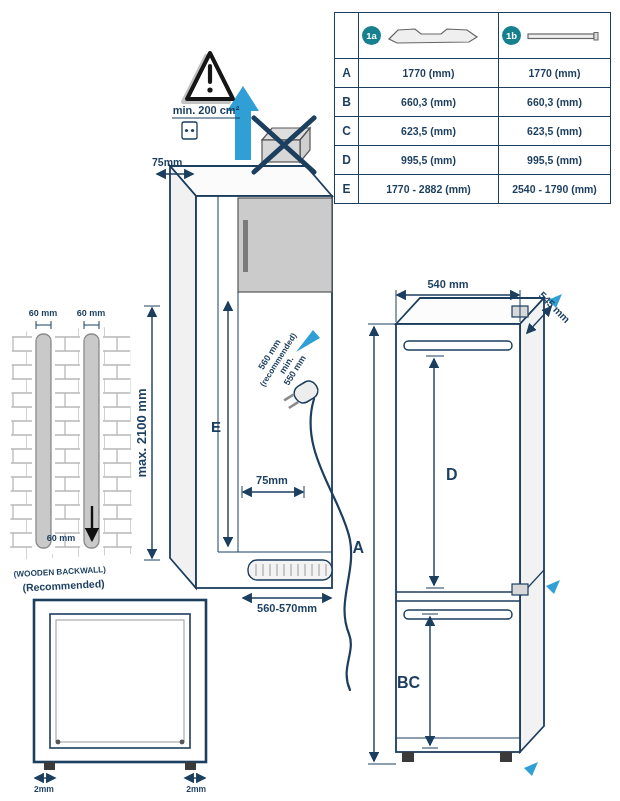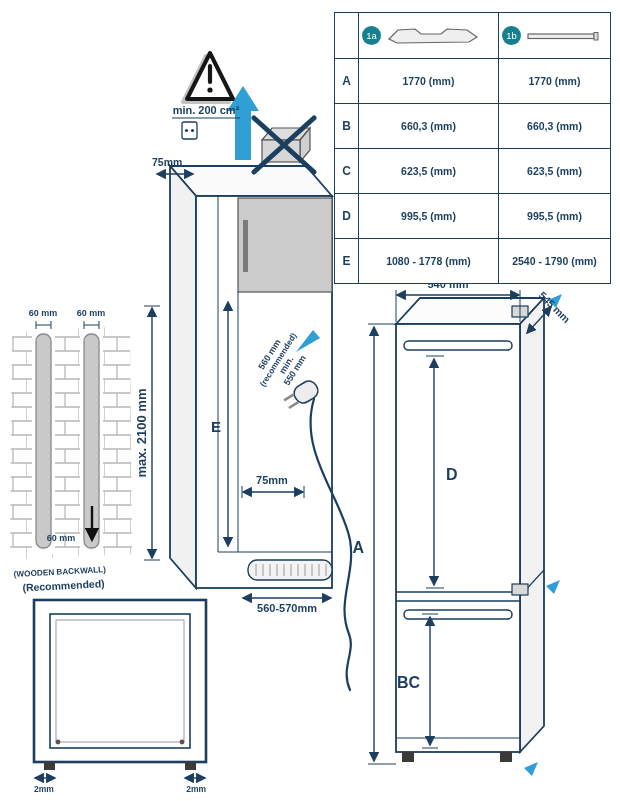--- a/index.html
+++ b/index.html
@@ -6,26 +6,26 @@
   html,body{background:#ffffff}
   body{width:620px;height:801px;font-family:"Liberation Sans",sans-serif}
   .canvas{position:relative;width:620px;height:801px;background:#fff;overflow:hidden}
   .scene{position:absolute;left:0;top:0}
   svg text{font-family:"Liberation Sans",sans-serif;font-weight:bold;fill:#1c3e5f}
   .dim{stroke:#1c3e5f;stroke-width:1.4;fill:none}
   .ext{stroke:#1c3e5f;stroke-width:1;fill:none}
   .dims-table{position:absolute;left:334px;top:12px;border-collapse:collapse;table-layout:fixed;background:#fff}
   .dims-table td{border:1.6px solid #1c3e5f;color:#1c3e5f;font-weight:bold;text-align:center;vertical-align:middle;background:#fff}
   .dims-table .hdr td{height:46px}
-  .dims-table .val{font-size:10.5px;height:20px;padding:16px 2px;white-space:nowrap}
+  .dims-table .val{font-size:10.5px;height:20px;padding:8px 2px;white-space:nowrap}
   .dims-table .rl{font-size:12px;width:24px}
   .c1{width:140px}.c2{width:112px}
   .hdr-cell{display:flex;align-items:center;justify-content:flex-start;gap:4px;padding:2px 3px}
   .badge{display:inline-flex;align-items:center;justify-content:center;width:19px;height:19px;border-radius:50%;
-         background:#16808e;color:#fff;font-size:9.5px;font-weight:normal;flex:0 0 auto}
+         background:#16808e;color:#fff;font-size:9.5px;font-weight:bold;flex:0 0 auto}
 </style>
 </head>
 <body>
 
 <div class="canvas">
 
 <svg class="scene" width="620" height="801" viewBox="0 0 620 801">
   <defs>
     <marker id="mN" viewBox="0 0 10 10" refX="8.5" refY="5" markerWidth="7.5" markerHeight="7.5" orient="auto-start-reverse">
       <path d="M0,0 L10,5 L0,10 Z" fill="#1c3e5f"></path>
@@ -233,19 +233,19 @@
     <td class="c1 val">623,5 (mm)</td>
     <td class="c2 val">623,5 (mm)</td>
   </tr>
   <tr>
     <td class="rl">D</td>
     <td class="c1 val">995,5 (mm)</td>
     <td class="c2 val">995,5 (mm)</td>
   </tr>
   <tr>
     <td class="rl">E</td>
-    <td class="c1 val">1080 - 1778 (mm)</td>
+    <td class="c1 val">1770 - 2882 (mm)</td>
     <td class="c2 val">2540 - 1790 (mm)</td>
   </tr>
 </tbody>
     </table>
 
 </div>
 
 </body></html>

